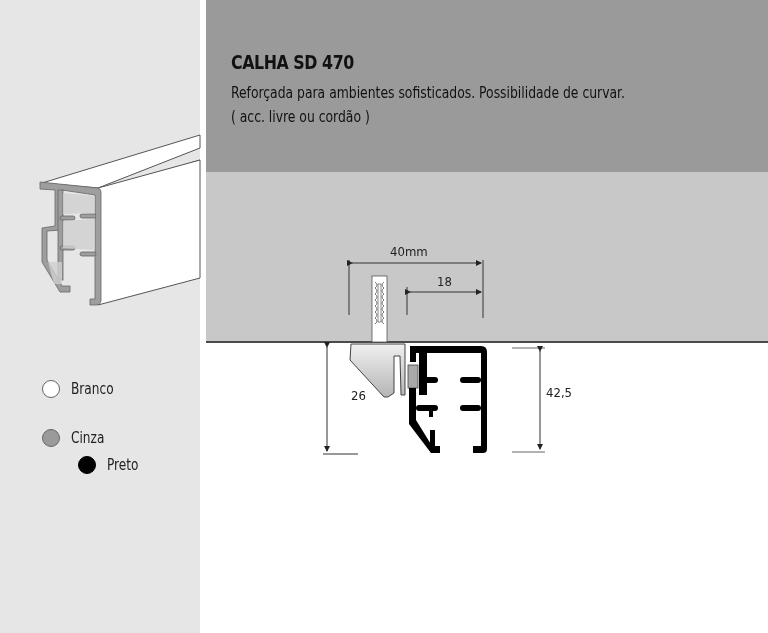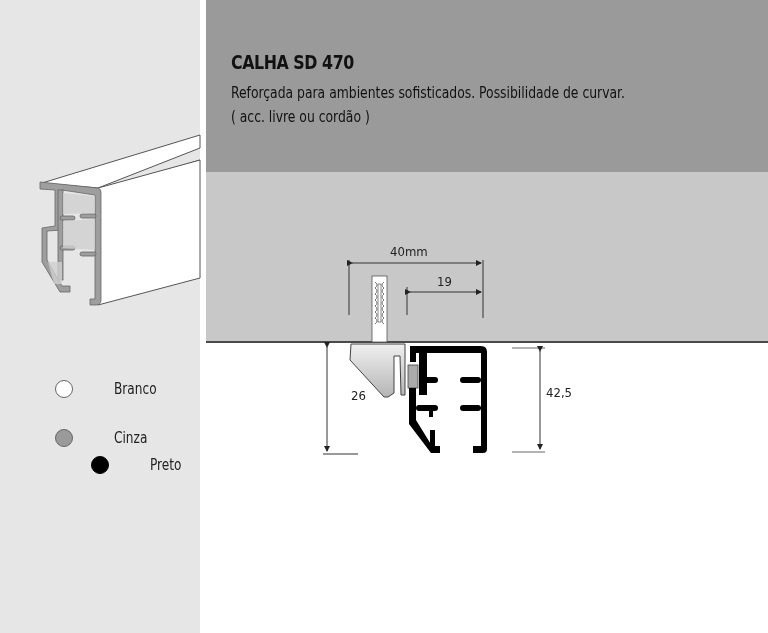--- a/index.html
+++ b/index.html
@@ -5,21 +5,21 @@
   html, body { margin:0; padding:0; }
   body { width:768px; height:633px; position:relative; overflow:hidden; background:#ffffff; font-family:"DejaVu Sans Condensed","DejaVu Sans", sans-serif; }
   .left-panel { position:absolute; left:0; top:0; width:200px; height:633px; background:#e6e6e6; }
   .header-band { position:absolute; left:206px; top:0; width:562px; height:172px; background:#9a9a9a; }
   .ceiling-band { position:absolute; left:206px; top:172px; width:562px; height:170px; background:#c8c8c8; }
   .ceiling-line { position:absolute; left:206px; top:341px; width:562px; height:2px; background:#4a4a4a; }
   .title { position:absolute; left:231px; top:50px; font-size:20px; font-weight:bold; color:#111; letter-spacing:-0.5px; transform:scaleX(0.88); transform-origin:left; white-space:nowrap; }
   .desc { position:absolute; left:231px; font-size:16px; color:#111; transform:scaleX(0.86); transform-origin:left; white-space:nowrap; }
   .desc1 { top:83px; }
   .desc2 { top:107px; }
-  .color-row { position:absolute; left:55px; display:flex; align-items:flex-start;gap:30px; }
+  .color-row { position:absolute; left:42px; display:flex; align-items:flex-start; }
   .swatch { width:18px; height:18px; border-radius:50%; border:1px solid #666; box-sizing:border-box; margin-right:11px; }
   .color-label { font-size:15px; color:#222; transform:scaleX(0.9); transform-origin:left; }
   .dim-label { position:absolute; font-size:13px; color:#222; }
   svg { position:absolute; left:0; top:0; }
 </style>
 </head>
 <body>
 
 <div class="left-panel"></div>
 <div class="header-band"></div>
@@ -109,15 +109,15 @@
     <rect x="420" y="377" width="18" height="6" rx="3"></rect>
     <rect x="460" y="377" width="21" height="6" rx="3"></rect>
     <rect x="416" y="405" width="22" height="6" rx="3"></rect>
     <rect x="460" y="405" width="21" height="6" rx="3"></rect>
     <rect x="429" y="405" width="4" height="12"></rect>
     <rect x="430" y="430" width="5" height="16"></rect>
   </g>
 </svg>
 
 <div class="dim-label" style="left:390px; top:244px;">40mm</div>
-<div class="dim-label" style="left:437px; top:274px;">19</div>
+<div class="dim-label" style="left:437px; top:274px;">18</div>
 <div class="dim-label" style="left:305px; top:388px;margin-left:46px;">26</div>
 <div class="dim-label" style="left:546px; top:385px;">42,5</div>
 
 </body></html>

